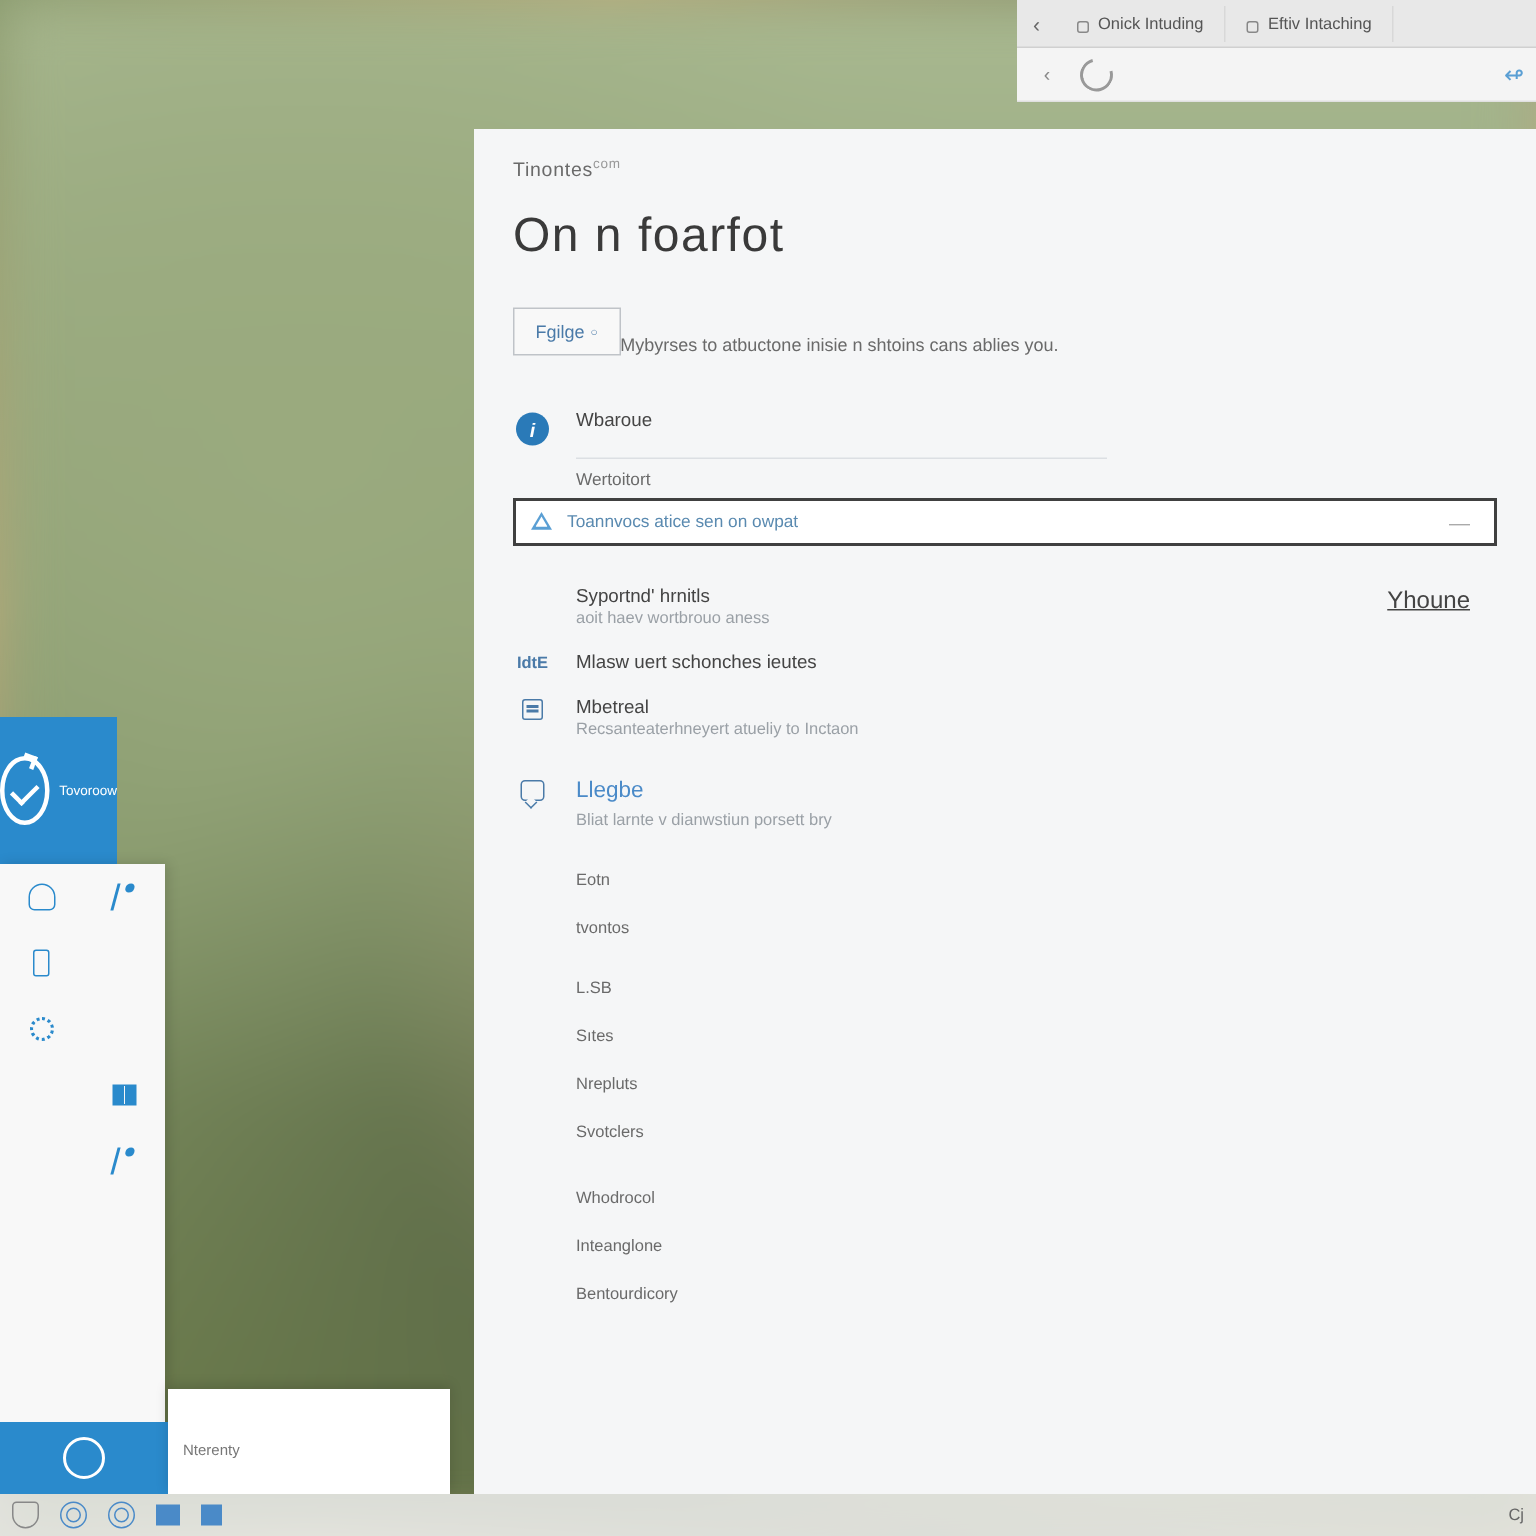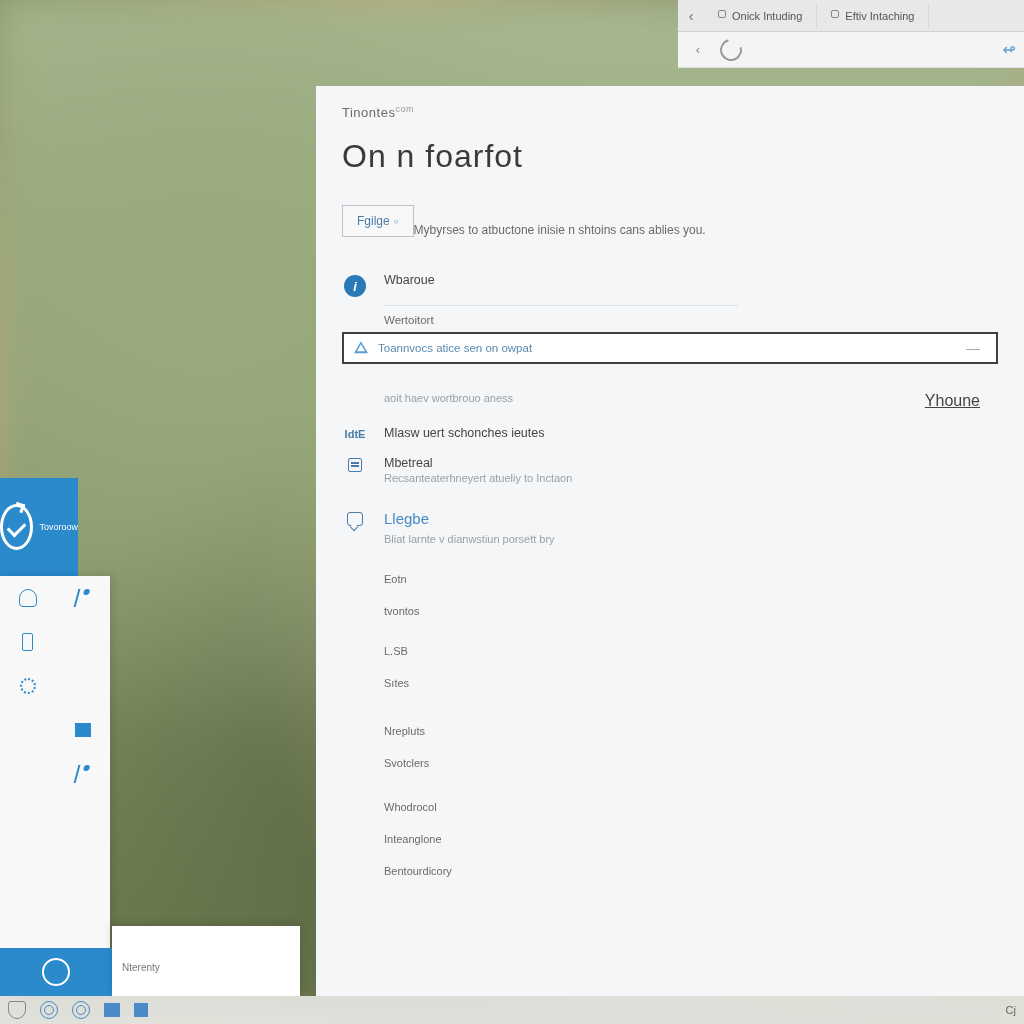--- a/index.html
+++ b/index.html
@@ -10,21 +10,21 @@
   }
   .bg-blur { position:absolute; inset:0; filter: blur(18px); background: radial-gradient(circle at 20% 30%, #9aaa7e 0%, transparent 40%), radial-gradient(circle at 70% 60%, #c8b890 0%, transparent 50%), radial-gradient(circle at 40% 80%, #5a6846 0%, transparent 40%), linear-gradient(180deg,#a8b890,#889a6e,#687846); }
 
   
   .browser-tabs {
     position: absolute; top: 0; left: 678px; right: 0; height: 32px;
     background: #e8e8e8; display: flex; align-items: center;
     border-bottom: 1px solid #d0d0d0;
   }
   .tab-back { width: 26px; height: 26px; display:flex;align-items:center;justify-content:center;color:#666;font-size:14px; cursor:pointer; }
-  .tab { padding: 6px 14px; font-size: 11px; color: #555; display:flex; align-items:flex-start; gap:6px; cursor:pointer; border-right:1px solid #d8d8d8; }
+  .tab { padding: 6px 14px; font-size: 11px; color: #555; display:flex; align-items:flex-end; gap:6px; cursor:pointer; border-right:1px solid #d8d8d8; }
   .tab .x { width:8px;height:8px;border:1px solid #888;border-radius:2px; }
   .addr-bar { position:absolute; top:32px; left:678px; right:0; height:36px; background:#f4f4f4; display:flex; align-items:center; padding:0 8px; border-bottom:1px solid #e0e0e0; gap:10px; }
   .addr-back { width:24px;height:24px;display:flex;align-items:center;justify-content:center;color:#888;font-size:13px;}
   .addr-reload { width:22px;height:22px;border:2px solid #999;border-radius:50%;border-top-color:transparent;transform:rotate(30deg);}
   .addr-end { margin-left:auto; color:#5a9fd4; font-size:16px; }
 
   
   .settings {
     position: absolute; top: 86px; left: 316px; right: 0; bottom: 28px;
     background: #f5f6f7; padding: 18px 26px 0 26px; overflow:hidden;
@@ -146,20 +146,21 @@
 
     <div class="hl-row">
       <span class="tri-icon"></span>
       <span class="txt">Toannvocs atice sen on owpat</span>
       <span class="dash">—</span>
     </div>
 
     <div class="li" style="margin-top:18px;">
       <div class="icon-col"></div>
       <div class="body">
+        <div class="ttl">Syportnd' hrnitls</div>
         <div class="sub">aoit haev wortbrouo aness</div>
       </div>
       <div class="right">Yhoune</div>
     </div>
 
     <div class="li">
       <div class="icon-col">
           <span class="mini-icon">IdtE</span>
         </div>
       <div class="body">
@@ -184,21 +185,21 @@
       <div class="body">
         <div class="ttl" style="color:#4a8ac8;font-size:15px;">Llegbe</div>
         <div class="sub" style="margin-top:6px;">Bliat larnte v dianwstiun porsett bry</div>
       </div>
     </div>
 
     <div class="sec-lbl">Eotn</div>
     <div class="sec-lbl">tvontos</div>
     <div class="sec-lbl" style="margin-top:28px;">L.SB</div>
     <div class="sec-lbl">Sıtes</div>
-    <div class="sec-lbl" style="margin-top:36px;">Nrepluts</div>
+    <div class="sec-lbl" style="margin-top:20px;">Nrepluts</div>
     <div class="sec-lbl">Svotclers</div>
     <div class="sec-lbl" style="margin-top:32px;">Whodrocol</div>
     <div class="sec-lbl">Inteanglone</div>
     <div class="sec-lbl">Bentourdicory</div>
   </div>
 </div>
 
 <div class="tile-logo">
   <div class="logo-circ"></div>
   <div class="t">Tovoroow</div>

